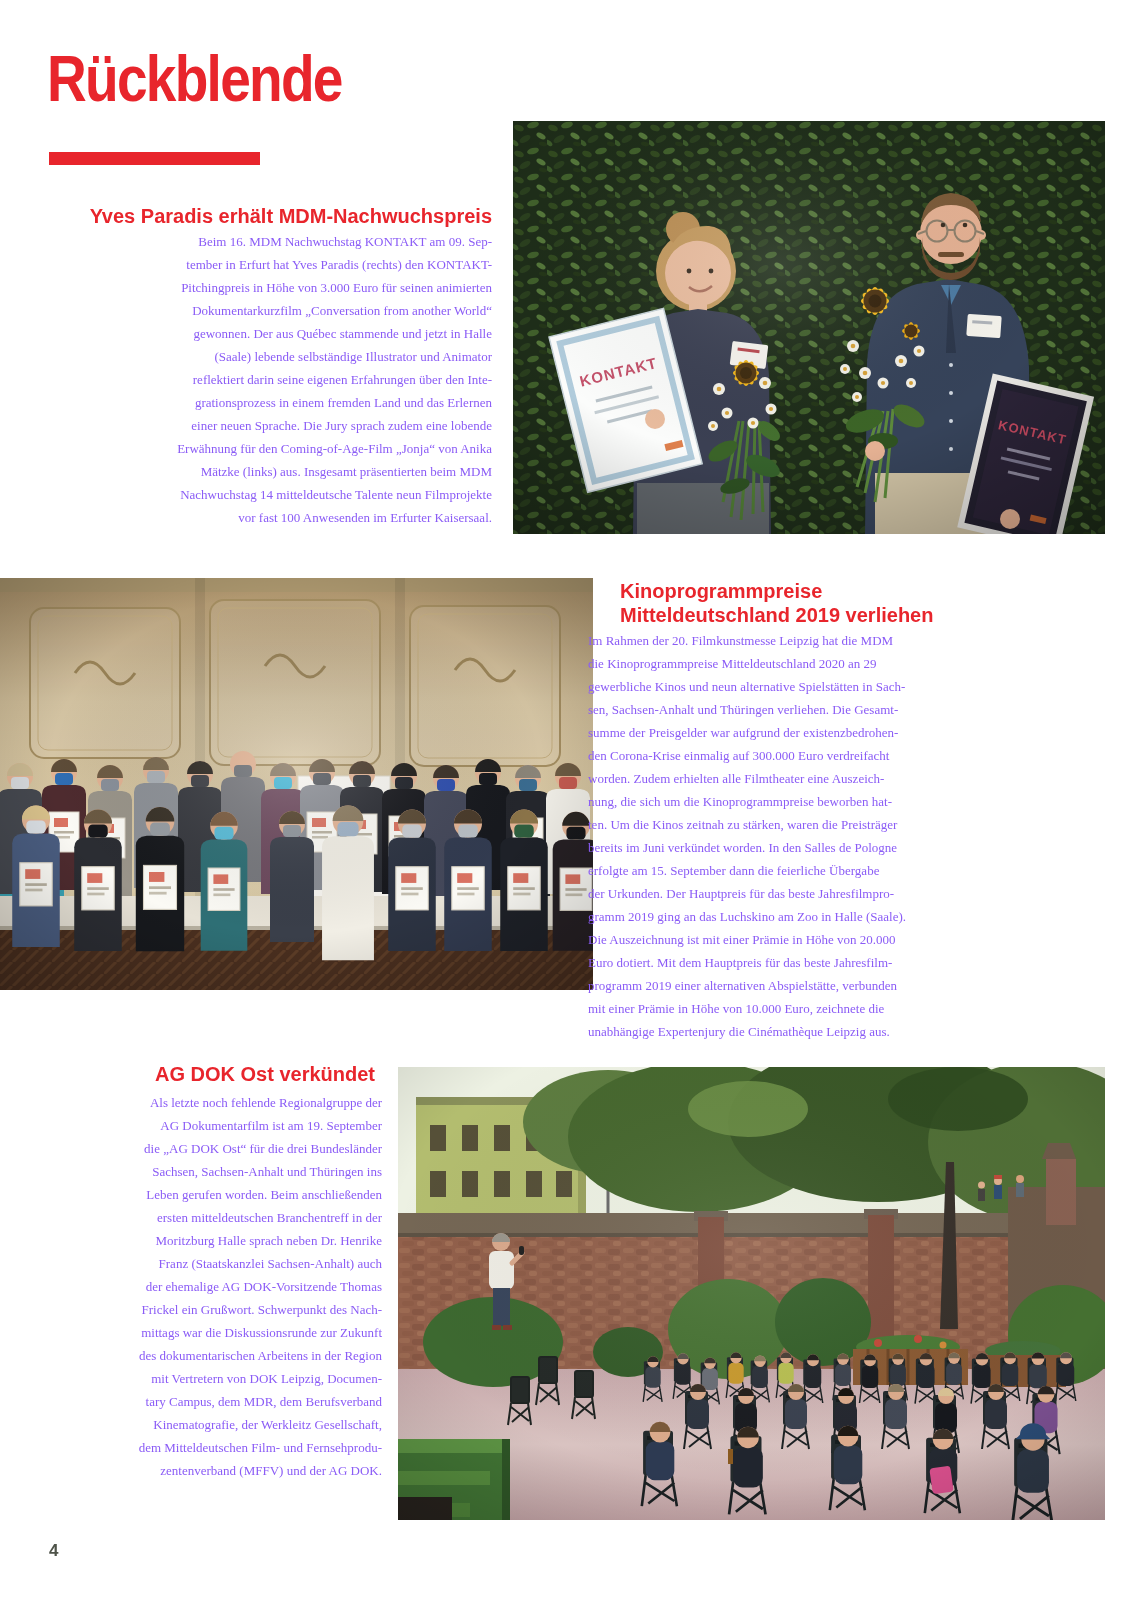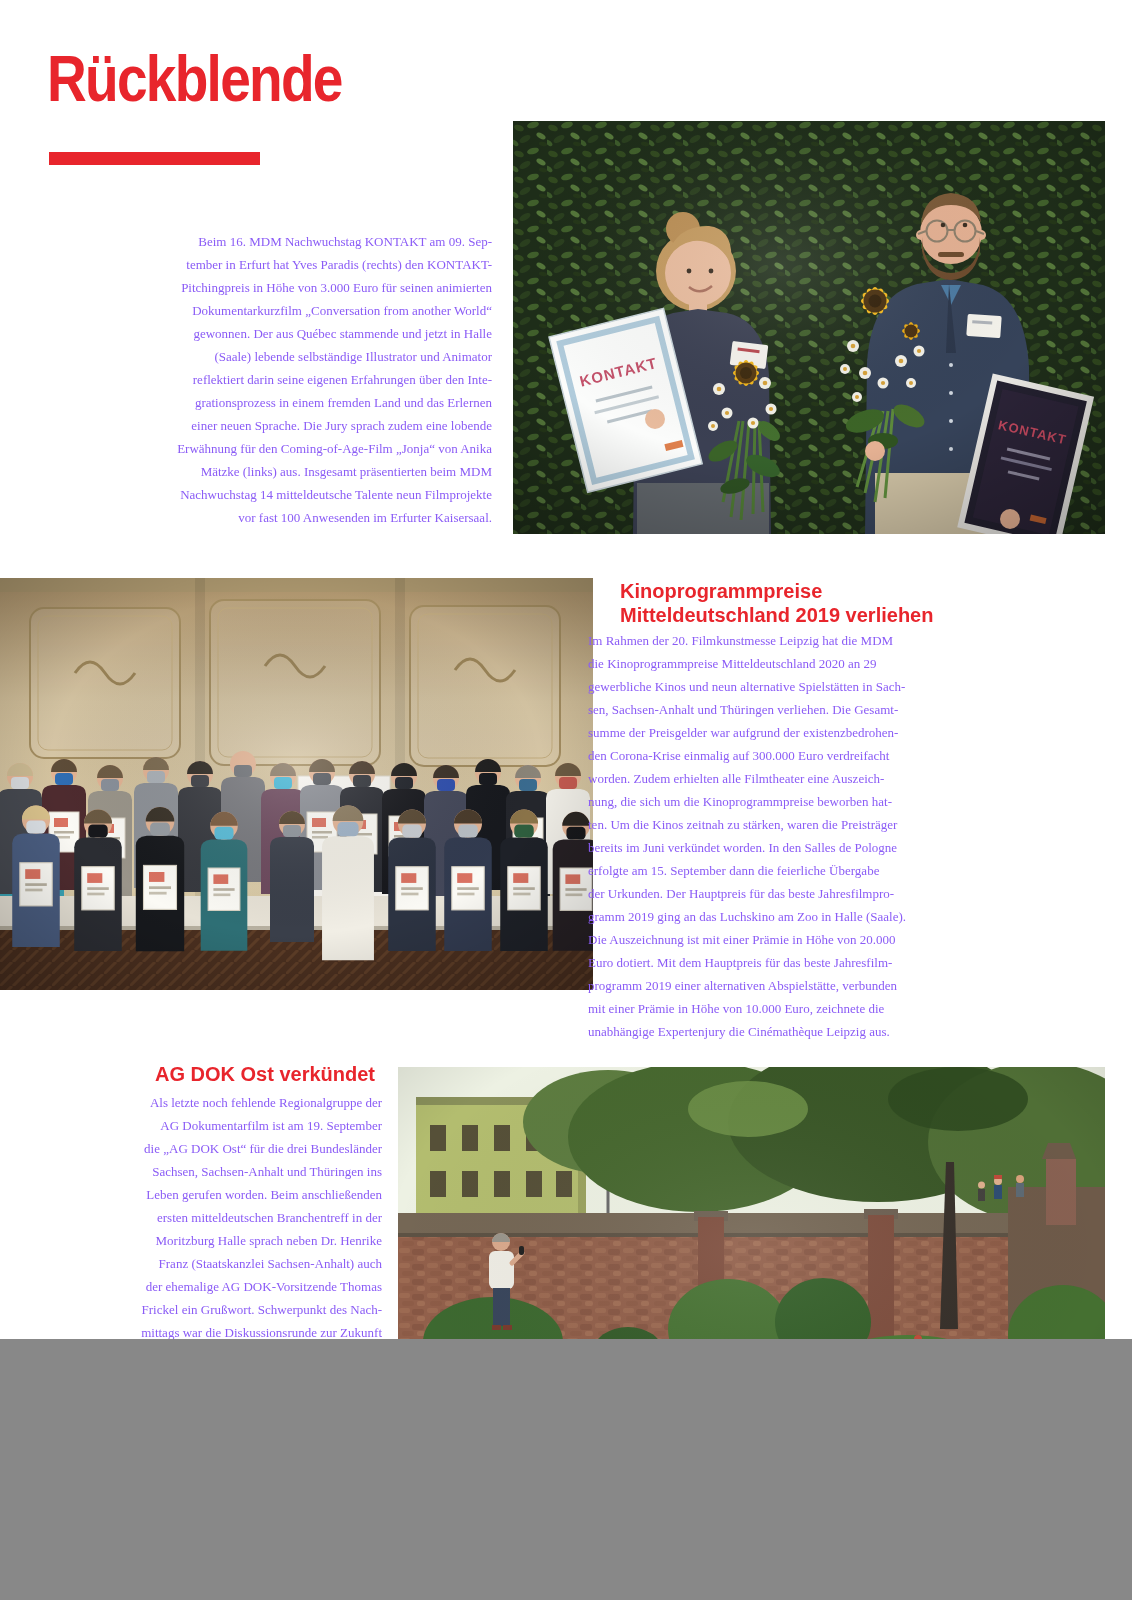--- a/index.html
+++ b/index.html
@@ -1,16 +1,16 @@
 <!DOCTYPE html>
 <html><head>
 <meta charset="utf-8">
 <style>
   html,body{margin:0;padding:0;background:#888;}
-  .page{position:relative;width:1132px;height:1339px;background:#ffffff;margin:0 auto;overflow:hidden;
+  .page{position:relative;width:1132px;height:1600px;background:#ffffff;margin:0 auto;overflow:hidden;
         font-family:"Liberation Sans",sans-serif;}
   .title{position:absolute;left:47px;top:46px;font:700 64px/1.05 "Liberation Sans",sans-serif;
          color:#e8252c;letter-spacing:-2px;transform:scaleX(.86);transform-origin:left top;white-space:pre;}
   .rule{position:absolute;left:49px;top:152px;width:211px;height:13px;background:#e8252c;}
   .h{position:absolute;font:700 20px/24px "Liberation Sans",sans-serif;color:#e8252c;white-space:pre;}
   .b{position:absolute;font-family:Liberation Serif, serif;font-size:13px;line-height:23px;
      color:#8b5cf6;white-space:pre;}
   #s1h{left:49px;top:204px;width:443px;text-align:right;}
   #s1b{left:49px;top:230px;width:443px;text-align:right;}
   #s2h{left:620px;top:579px;width:440px;text-align:left;}
@@ -25,20 +25,21 @@
   .pageno{position:absolute;left:49px;top:1541px;font:700 17px "Liberation Sans",sans-serif;color:#4e5349;}
 </style>
 </head>
 <body>
 
 <div class="page">
 
   <div class="title">Rückblende</div>
   <div class="rule"></div>
 
+  <div class="h" id="s1h">Yves Paradis erhält MDM-Nachwuchspreis</div>
   <div class="b" id="s1b">Beim 16. MDM Nachwuchstag KONTAKT am 09. Sep-
 tember in Erfurt hat Yves Paradis (rechts) den KONTAKT-
 Pitchingpreis in Höhe von 3.000 Euro für seinen animierten
 Dokumentarkurzfilm „Conversation from another World“
 gewonnen. Der aus Québec stammende und jetzt in Halle
 (Saale) lebende selbständige Illustrator und Animator
 reflektiert darin seine eigenen Erfahrungen über den Inte-
 grationsprozess in einem fremden Land und das Erlernen
 einer neuen Sprache. Die Jury sprach zudem eine lobende
 Erwähnung für den Coming-of-Age-Film „Jonja“ von Anika

